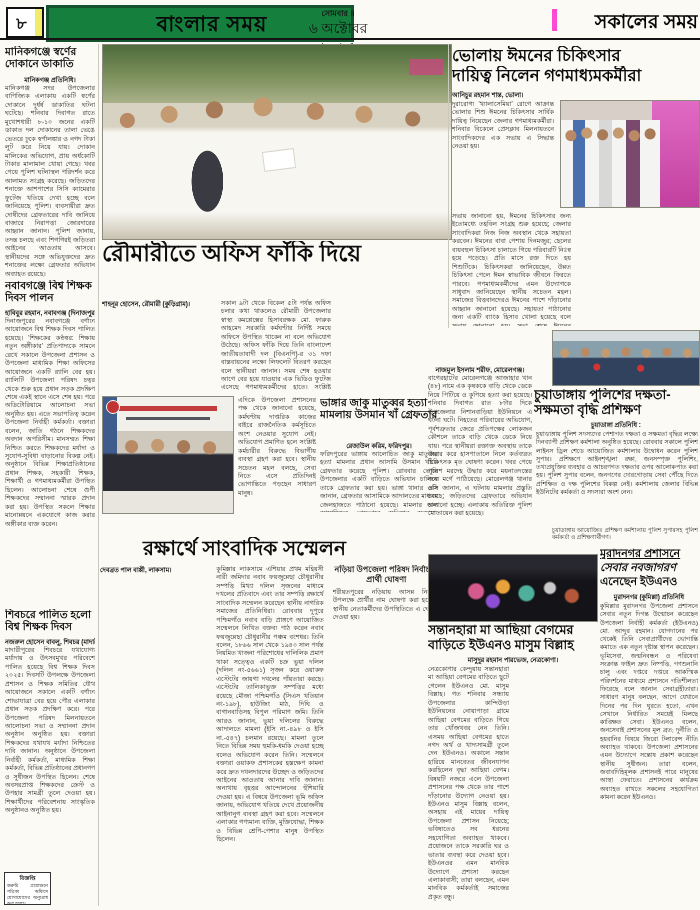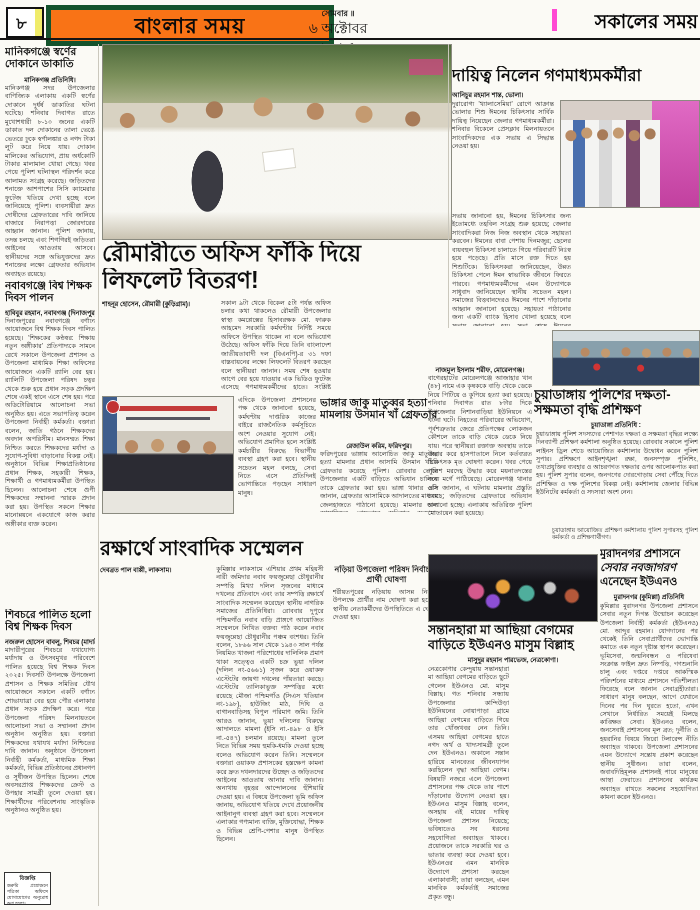--- a/index.html
+++ b/index.html
@@ -19,21 +19,21 @@
 </head>
 <body>
 
 <div class="page">
 
   <div class="abs" style="left:6px;top:7px;width:34px;height:27px;border:2px solid #111;background:#fff;">
     <div class="abs" style="right:0;top:0;width:7px;height:100%;background:#f0ec6a;"></div>
     <div class="abs" style="left:0;top:2px;width:27px;text-align:center;font-size:16px;font-weight:bold;">৮</div>
   </div>
 
-  <div class="abs" style="left:46px;top:5px;width:278px;height:31px;background:#f97316;border:5px solid #14532d;">
+  <div class="abs" style="left:46px;top:5px;width:278px;height:31px;background:#15803d;border:3px solid #14532d;padding-left:24px;">
     <div style="font-size:21px;font-weight:800;text-align:center;line-height:31px;color:#0a0a0a;letter-spacing:1px;overflow:hidden;white-space:nowrap;">বাংলার সময়</div>
   </div>
 
   <div class="abs" style="left:290px;top:9px;width:96px;text-align:center;">
     <div style="font-size:8px;font-weight:bold;line-height:1.3;">সোমবার ॥</div>
     <div style="font-size:14px;font-weight:normal;line-height:1.3;">৬ অক্টোবর ২০২৫</div>
   </div>
 
   <div class="abs" style="left:552px;top:9px;width:5px;height:22px;background:#ff49d3;"></div>
   <div class="abs" style="left:560px;top:7px;width:138px;font-size:19px;font-weight:800;text-align:right;white-space:nowrap;overflow:hidden;color:#050505;">সকালের সময়</div>
@@ -69,21 +69,20 @@
            radial-gradient(circle at 61% 16%, #b98a63 0 8px, transparent 9px),
            radial-gradient(circle at 75% 18%, #c49a70 0 8px, transparent 9px),
            radial-gradient(circle at 89% 21%, #a87b58 0 7px, transparent 8px),
            radial-gradient(ellipse 26px 50px at 30% 62%, #3a3a42 0 60%, transparent 62%),
            linear-gradient(180deg, transparent 0 26%, rgba(250,250,246,0.92) 30% 82%, #c9c2b0 100%);"></div>
     <div class="abs" style="left:46%;top:54%;width:30px;height:18px;background:#ffffff;border:1px solid #d8d5ca;transform:rotate(-7deg);"></div>
     <div class="abs" style="right:8px;top:14px;width:34px;height:16px;background:#c8487e;opacity:.8;"></div>
   </div>
 
   <div class="abs hl" style="left:102px;top:241px;width:348px;font-size:23px;white-space:nowrap;overflow:hidden;">রৌমারীতে অফিস ফাঁকি দিয়ে</div>
-  <div class="abs hl" style="left:102px;top:268px;width:348px;font-size:23px;white-space:nowrap;overflow:hidden;">লিফলেট বিতরণ!</div>
 
   <div class="abs cols3" style="left:102px;top:299px;width:348px;height:93px;overflow:hidden;">
     <div class="by" style="text-align:left;">শাহনূর হোসেন, রৌমারী (কুড়িগ্রাম)।</div>
     <div class="bt">সকাল ৯টা থেকে বিকেল ৫টা পর্যন্ত অফিস চলার কথা থাকলেও রৌমারী উপজেলার স্বাস্থ্য কমপ্লেক্সের হিসাবরক্ষক মো. ফারুক আহমেদ সরকারি কর্মঘণ্টার নির্দিষ্ট সময়ে অফিসে উপস্থিত থাকেন না বলে অভিযোগ উঠেছে। অফিস ফাঁকি দিয়ে তিনি বাংলাদেশ জাতীয়তাবাদী দল (বিএনপি)-র ৩১ দফা বাস্তবায়নের লক্ষ্যে লিফলেট বিতরণ করছেন বলে স্থানীয়রা জানান। সময় শেষ হওয়ার আগে বের হয়ে যাওয়ার এক ভিডিও ফুটেজ এসেছে গণমাধ্যমকর্মীদের হাতে। সংশ্লিষ্ট কার্যালয়ে গিয়ে দেখা যায়, হাজিরা খাতায় স্বাক্ষর থাকলেও চেয়ার ফাঁকা। এ বিষয়ে জানতে চাইলে অভিযুক্ত কর্মচারী কোনো সদুত্তর দিতে পারেননি। সিভিল সার্জন জানান, অভিযোগের সত্যতা পাওয়া গেলে বিধি অনুযায়ী ব্যবস্থা নেওয়া হবে। উপজেলা স্বাস্থ্য কর্মকর্তা বলেন, বিষয়টি খতিয়ে দেখা হচ্ছে। এলাকাবাসীর দাবি, সরকারি চাকরিতে থেকে রাজনৈতিক কর্মকাণ্ডে জড়িত থাকা শৃঙ্খলা পরিপন্থী; তদন্ত সাপেক্ষে দোষীর বিরুদ্ধে দৃষ্টান্তমূলক শাস্তির দাবি জানান তারা।</div>
   </div>
 
   <div class="photo" style="left:102px;top:396px;width:130px;height:116px;background:#cfc9bd;">
     <div class="abs" style="left:0;top:0;width:100%;height:34px;background:#f2f0ea;">
       <div class="abs" style="left:12%;top:9px;width:76%;height:5px;background:#c43b3b;"></div>
       <div class="abs" style="left:18%;top:20px;width:64%;height:3px;background:#55555f;"></div>
@@ -98,31 +97,32 @@
     <div class="abs" style="left:0;bottom:0;width:100%;height:22px;background:#e8e6df;"></div>
     <div class="abs" style="left:3px;top:3px;width:12px;height:12px;border-radius:50%;background:#c23333;border:1px solid #fff;"></div>
   </div>
 
   <div class="abs bt" style="left:238px;top:396px;width:78px;height:118px;">এদিকে উপজেলা প্রশাসনের পক্ষ থেকে জানানো হয়েছে, কর্মঘণ্টায় দাপ্তরিক কাজের বাইরে রাজনৈতিক কর্মসূচিতে অংশ নেওয়ার সুযোগ নেই। অভিযোগ প্রমাণিত হলে সংশ্লিষ্ট কর্মচারীর বিরুদ্ধে বিভাগীয় ব্যবস্থা গ্রহণ করা হবে। স্থানীয় সচেতন মহল বলছে, সেবা নিতে এসে প্রতিদিনই ভোগান্তিতে পড়ছেন সাধারণ মানুষ।</div>
 
   <div class="abs hl" style="left:320px;top:397px;width:118px;font-size:10.5px;height:42px;overflow:hidden;">ভাঙ্গার জাকু মাতুব্বর হত্যা মামলায় উসমান খাঁ গ্রেফতার</div>
   <div class="abs by" style="left:320px;top:441px;width:118px;">রেজাউল করিম, ফরিদপুর।</div>
   <div class="abs bt" style="left:320px;top:450px;width:118px;height:62px;">ফরিদপুরের ভাঙ্গায় আলোচিত জাকু মাতুব্বর হত্যা মামলার প্রধান আসামি উসমান খাঁকে গ্রেফতার করেছে পুলিশ। রোববার ভোরে উপজেলার একটি বাড়িতে অভিযান চালিয়ে তাকে গ্রেফতার করা হয়। ভাঙ্গা থানার ওসি জানান, গ্রেফতার আসামিকে আদালতের মাধ্যমে জেলহাজতে পাঠানো হয়েছে। মামলার অন্য আসামিদের গ্রেফতারে অভিযান অব্যাহত রয়েছে।</div>
 
-  <div class="abs hl" style="left:100px;top:537px;width:340px;font-size:20px;white-space:nowrap;overflow:hidden;">রক্ষার্থে সাংবাদিক সম্মেলন</div>
+  <div class="abs hl" style="left:100px;top:537px;width:340px;font-size:20px;white-space:nowrap;overflow:hidden;padding-left:43px;">রক্ষার্থে সাংবাদিক সম্মেলন</div>
 
   <div class="abs cols3" style="left:100px;top:565px;width:340px;height:303px;overflow:hidden;">
     <div class="by" style="text-align:left;">দেবব্রত পাল বাপ্পী, লাকসাম।</div>
     <div class="bt">কুমিল্লার লাকসামে এশিয়ার প্রথম মহিয়সী নারী জমিদার নবাব ফয়জুন্নেছা চৌধুরানীর সম্পত্তি মিথ্যা দলিল সৃজনের মাধ্যমে দখলের প্রতিবাদে এবং তার সম্পত্তি রক্ষার্থে সাংবাদিক সম্মেলন করেছেন স্থানীয় নাগরিক সমাজের প্রতিনিধিরা। রোববার দুপুরে পশ্চিমগাঁও নবাব বাড়ি প্রাঙ্গণে আয়োজিত সম্মেলনে লিখিত বক্তব্য পাঠ করেন নবাব ফয়জুন্নেছা চৌধুরানীর পঞ্চম বংশধর। তিনি বলেন, ১৮৬৬ সাল থেকে ১৯৪০ সাল পর্যন্ত নিয়মিত খাজনা পরিশোধের দালিলিক প্রমাণ থাকা সত্ত্বেও একটি চক্র ভুয়া দলিল (দলিল নং-৫৬৬১) সৃজন করে ওয়াকফ এস্টেটের জায়গা দখলের পাঁয়তারা করছে। এস্টেটের তালিকাভুক্ত সম্পত্তির মধ্যে রয়েছে মৌজা পশ্চিমগাঁও (সিএস খতিয়ান নং-১৯৮), হাউজিং মাঠ, দিঘি ও বাগানবাড়িসহ বিপুল পরিমাণ জমি। তিনি আরও জানান, ভুয়া দলিলের বিরুদ্ধে আদালতে মামলা (ইসি না.-৪৯৮ ও ইসি না.-৫৪৭) চলমান রয়েছে। মামলা তুলে নিতে বিভিন্ন সময় হুমকি-ধমকি দেওয়া হচ্ছে বলেও অভিযোগ করেন তিনি। সম্মেলনে বক্তারা ওয়াকফ প্রশাসকের হস্তক্ষেপ কামনা করে দ্রুত দখলদারদের উচ্ছেদ ও জড়িতদের আইনের আওতায় আনার দাবি জানান। অন্যথায় বৃহত্তর আন্দোলনের হুঁশিয়ারি দেওয়া হয়। এ বিষয়ে উপজেলা ভূমি অফিস জানায়, অভিযোগ খতিয়ে দেখে প্রয়োজনীয় আইনানুগ ব্যবস্থা গ্রহণ করা হবে। সম্মেলনে এলাকার গণ্যমান্য ব্যক্তি, মুক্তিযোদ্ধা, শিক্ষক ও বিভিন্ন শ্রেণি-পেশার মানুষ উপস্থিত ছিলেন।</div>
     <div class="inline-subhead">নড়িয়া উপজেলা পরিষদ নির্বাচনে প্রার্থী ঘোষণা</div>
     <div class="bt">শরীয়তপুরের নড়িয়ায় আসন্ন নির্বাচন উপলক্ষে প্রার্থীর নাম ঘোষণা করা হয়েছে। স্থানীয় নেতাকর্মীদের উপস্থিতিতে এ ঘোষণা দেওয়া হয়।</div>
   </div>
 
   <div class="abs vrule" style="left:448px;top:44px;height:284px;"></div>
 
+  <div class="abs hl" style="left:452px;top:46px;width:246px;font-size:16.5px;white-space:nowrap;overflow:hidden;">ভোলায় ঈমনের চিকিৎসার</div>
   <div class="abs hl" style="left:452px;top:66px;width:246px;font-size:16.5px;white-space:nowrap;overflow:hidden;">দায়িত্ব নিলেন গণমাধ্যমকর্মীরা</div>
   <div class="abs by" style="left:452px;top:90px;width:104px;text-align:left;">আনিচুর রহমান শান্ত, ভোলা।</div>
   <div class="abs bt" style="left:452px;top:100px;width:102px;height:108px;">দুরারোগ্য 'থ্যালাসেমিয়া' রোগে আক্রান্ত ভোলার শিশু ঈমনের চিকিৎসার সার্বিক দায়িত্ব নিয়েছেন জেলার গণমাধ্যমকর্মীরা। শনিবার বিকেলে প্রেসক্লাব মিলনায়তনে সাংবাদিকদের এক সভায় এ সিদ্ধান্ত নেওয়া হয়।</div>
 
   <div class="photo" style="left:560px;top:100px;width:138px;height:106px;background:#d8cfc8;">
     <div class="abs" style="right:0;top:0;width:34%;height:100%;background:linear-gradient(180deg,#e06ac4,#c2409f);"></div>
     <div class="abs" style="left:0;top:18%;width:72%;height:82%;background-image:
            radial-gradient(circle at 10% 18%, #b98a63 0 5px, transparent 6px),
            radial-gradient(circle at 26% 15%, #c49a70 0 5px, transparent 6px),
            radial-gradient(circle at 42% 17%, #a87b58 0 5px, transparent 6px),
@@ -153,21 +153,21 @@
            radial-gradient(circle at 60% 58%, #d23434 0 3px, transparent 4px),
            linear-gradient(180deg, transparent 0 30%, #31425e 34% 100%);"></div>
   </div>
 
   <div class="abs hl" style="left:534px;top:388px;width:164px;font-size:13px;white-space:nowrap;overflow:hidden;">চুয়াডাঙ্গায় পুলিশের দক্ষতা-</div>
   <div class="abs hl" style="left:534px;top:403px;width:164px;font-size:13px;white-space:nowrap;overflow:hidden;">সক্ষমতা বৃদ্ধি প্রশিক্ষণ</div>
   <div class="abs by" style="left:534px;top:420px;width:164px;">চুয়াডাঙ্গা প্রতিনিধি :</div>
   <div class="abs bt" style="left:536px;top:430px;width:162px;height:95px;font-size:6.2px;">চুয়াডাঙ্গায় পুলিশ সদস্যদের পেশাগত দক্ষতা ও সক্ষমতা বৃদ্ধির লক্ষ্যে দিনব্যাপী প্রশিক্ষণ কর্মশালা অনুষ্ঠিত হয়েছে। রোববার সকালে পুলিশ লাইনস ড্রিল শেডে আয়োজিত কর্মশালার উদ্বোধন করেন পুলিশ সুপার। প্রশিক্ষণে আইনশৃঙ্খলা রক্ষা, জনসম্পৃক্ত পুলিশিং, তথ্যপ্রযুক্তির ব্যবহার ও আচরণগত দক্ষতার ওপর আলোকপাত করা হয়। পুলিশ সুপার বলেন, জনগণের দোরগোড়ায় সেবা পৌঁছে দিতে প্রশিক্ষিত ও দক্ষ পুলিশের বিকল্প নেই। কর্মশালায় জেলার বিভিন্ন ইউনিটের কর্মকর্তা ও সদস্যরা অংশ নেন।</div>
   <div class="abs caption" style="left:552px;top:527px;width:146px;height:17px;">চুয়াডাঙ্গায় আয়োজিত প্রশিক্ষণ কর্মশালায় পুলিশ সুপারসহ পুলিশ কর্মকর্তা ও প্রশিক্ষণার্থীগণ।</div>
 
-  <div class="abs hl" style="left:600px;top:547px;width:98px;font-size:11px;white-space:nowrap;overflow:hidden;">মুরাদনগর প্রশাসনে</div>
+  <div class="abs hl" style="left:600px;top:547px;width:98px;font-size:11px;white-space:nowrap;overflow:hidden;text-decoration:underline;">মুরাদনগর প্রশাসনে</div>
   <div class="abs hl" style="left:600px;top:561px;width:98px;font-size:11px;white-space:nowrap;overflow:hidden;font-style:italic;">সেবার নবজাগরণ</div>
   <div class="abs hl" style="left:600px;top:575px;width:98px;font-size:11px;white-space:nowrap;overflow:hidden;">এনেছেন ইউএনও</div>
   <div class="abs by" style="left:600px;top:592px;width:98px;">মুরাদনগর (কুমিল্লা) প্রতিনিধি</div>
   <div class="abs bt" style="left:600px;top:602px;width:98px;height:303px;font-size:6.2px;">কুমিল্লার মুরাদনগর উপজেলা প্রশাসনে সেবার নতুন দিগন্ত উন্মোচন করেছেন উপজেলা নির্বাহী কর্মকর্তা (ইউএনও) মো. আব্দুর রহমান। যোগদানের পর থেকেই তিনি সেবাপ্রার্থীদের ভোগান্তি কমাতে এক নতুন দৃষ্টান্ত স্থাপন করেছেন। ভূমিসেবা, জন্মনিবন্ধন ও পরিষেবা সংক্রান্ত ফাইল দ্রুত নিষ্পত্তি, গণশুনানি চালু এবং দপ্তরে দপ্তরে আকস্মিক পরিদর্শনের মাধ্যমে প্রশাসনে গতিশীলতা ফিরেছে বলে জানান সেবাগ্রহীতারা। সাধারণ মানুষ বলছেন, আগে যেখানে দিনের পর দিন ঘুরতে হতো, এখন সেখানে নির্ধারিত সময়েই মিলছে কাঙ্ক্ষিত সেবা। ইউএনও বলেন, জনসেবাই প্রশাসনের মূল ব্রত; দুর্নীতি ও হয়রানির বিষয়ে জিরো টলারেন্স নীতি অব্যাহত থাকবে। উপজেলা প্রশাসনের এমন উদ্যোগে সন্তোষ প্রকাশ করেছেন স্থানীয় সুধীজন। তারা বলেন, জবাবদিহিমূলক প্রশাসনই পারে মানুষের আস্থা ফেরাতে। প্রশাসনের কার্যক্রম অব্যাহত রাখতে সকলের সহযোগিতা কামনা করেন ইউএনও।</div>
 
   <div class="photo" style="left:428px;top:554px;width:168px;height:66px;background:#141318;">
     <div class="abs" style="left:0;top:0;width:100%;height:100%;background-image:
            radial-gradient(circle at 28% 55%, #d4598c 0 7px, transparent 9px),
            radial-gradient(circle at 44% 48%, #e8a23c 0 6px, transparent 8px),
            radial-gradient(circle at 58% 58%, #4fae9c 0 7px, transparent 9px),

